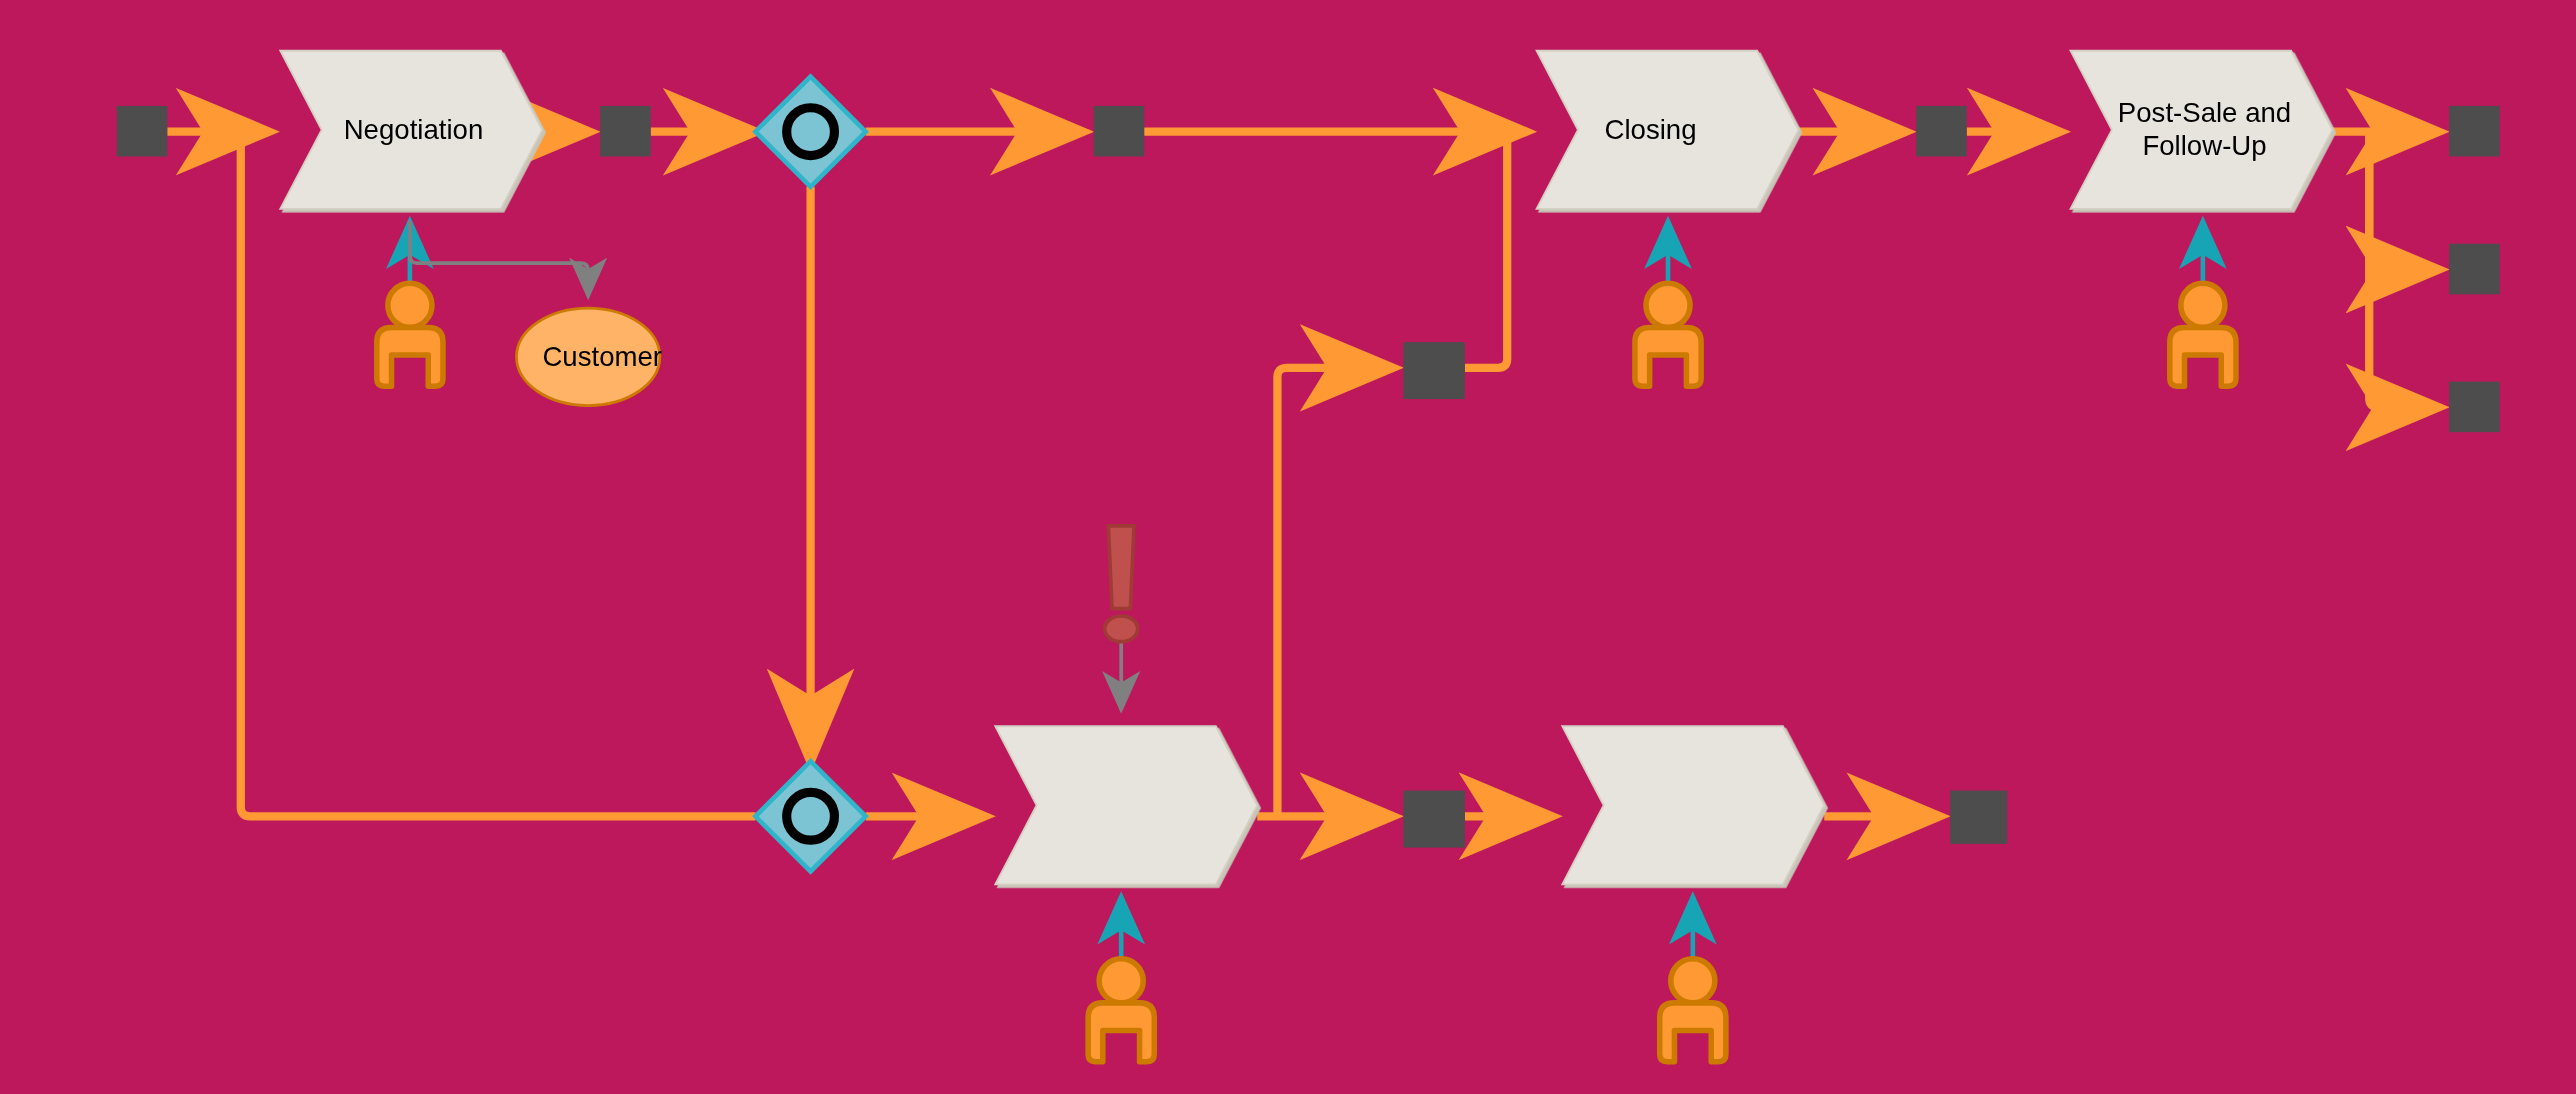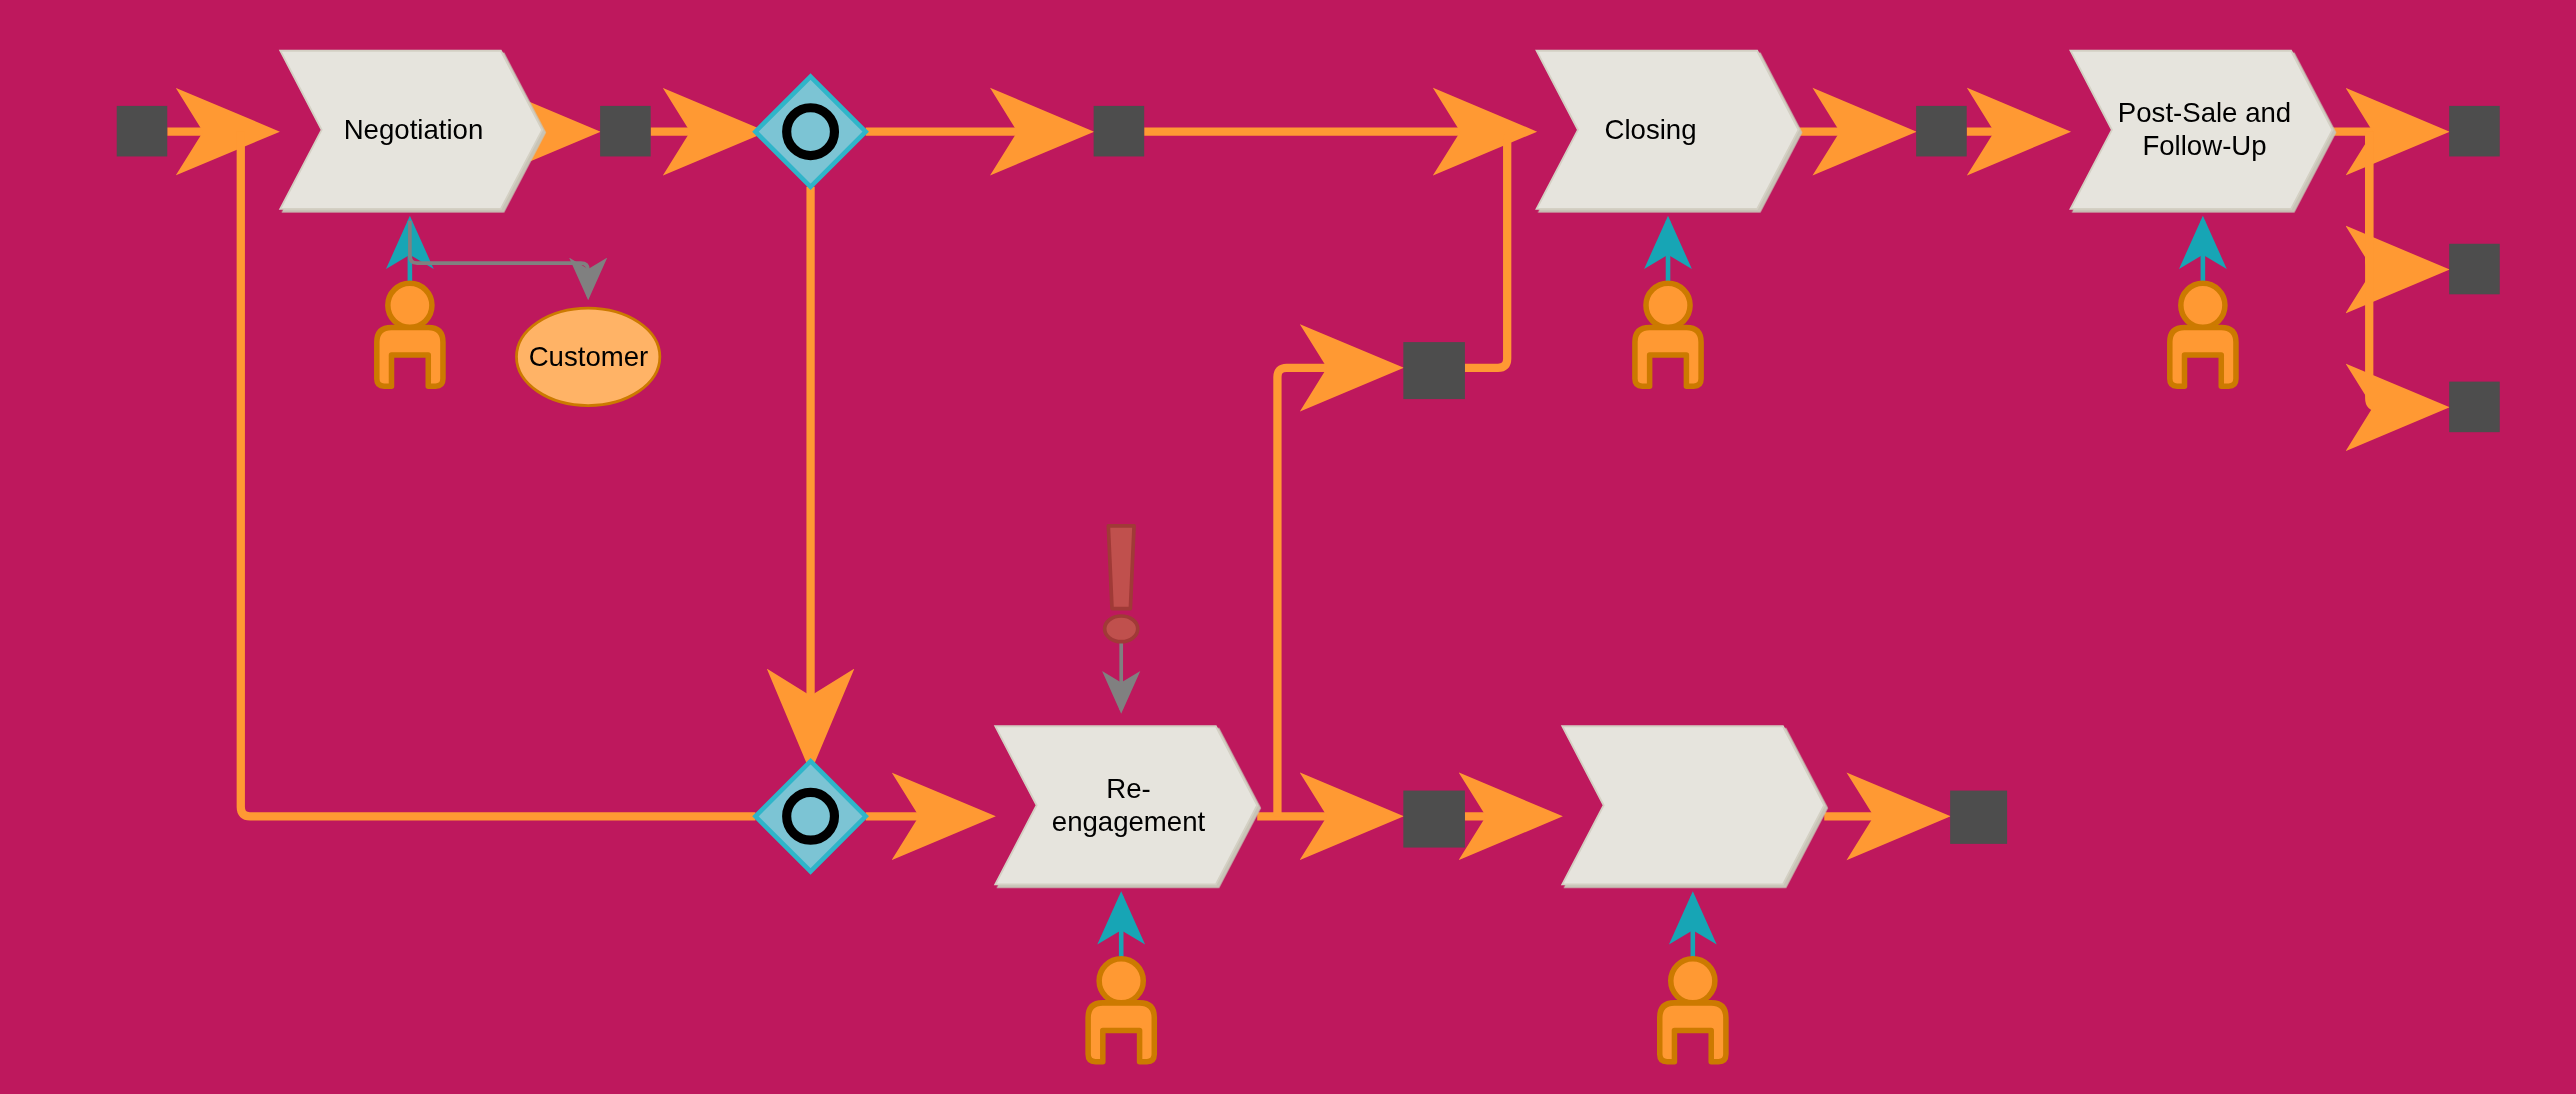--- a/index.html
+++ b/index.html
@@ -148,20 +148,18 @@
     </g>
   </svg>
 
   <div class="lbl" style="left:303px;top:114px;width:221px;">Negotiation</div>
 
   <div class="lbl" style="left:1540px;top:114px;width:221px;">Closing</div>
 
   <div class="lbl" style="left:2094px;top:97px;width:221px;">Post-Sale and
 Follow-Up</div>
 
-  <div class="lbl" style="left:1018px;top:773px;width:221px;">Re-
-engagement</div>
 
 
-  <div class="lbl" style="left:515px;top:341px;width:147px;">Customer</div>
+  <div class="lbl" style="left:515px;top:341px;width:147px;text-align:right;">Customer</div>
 
 </div>
 
 
 </body></html>

